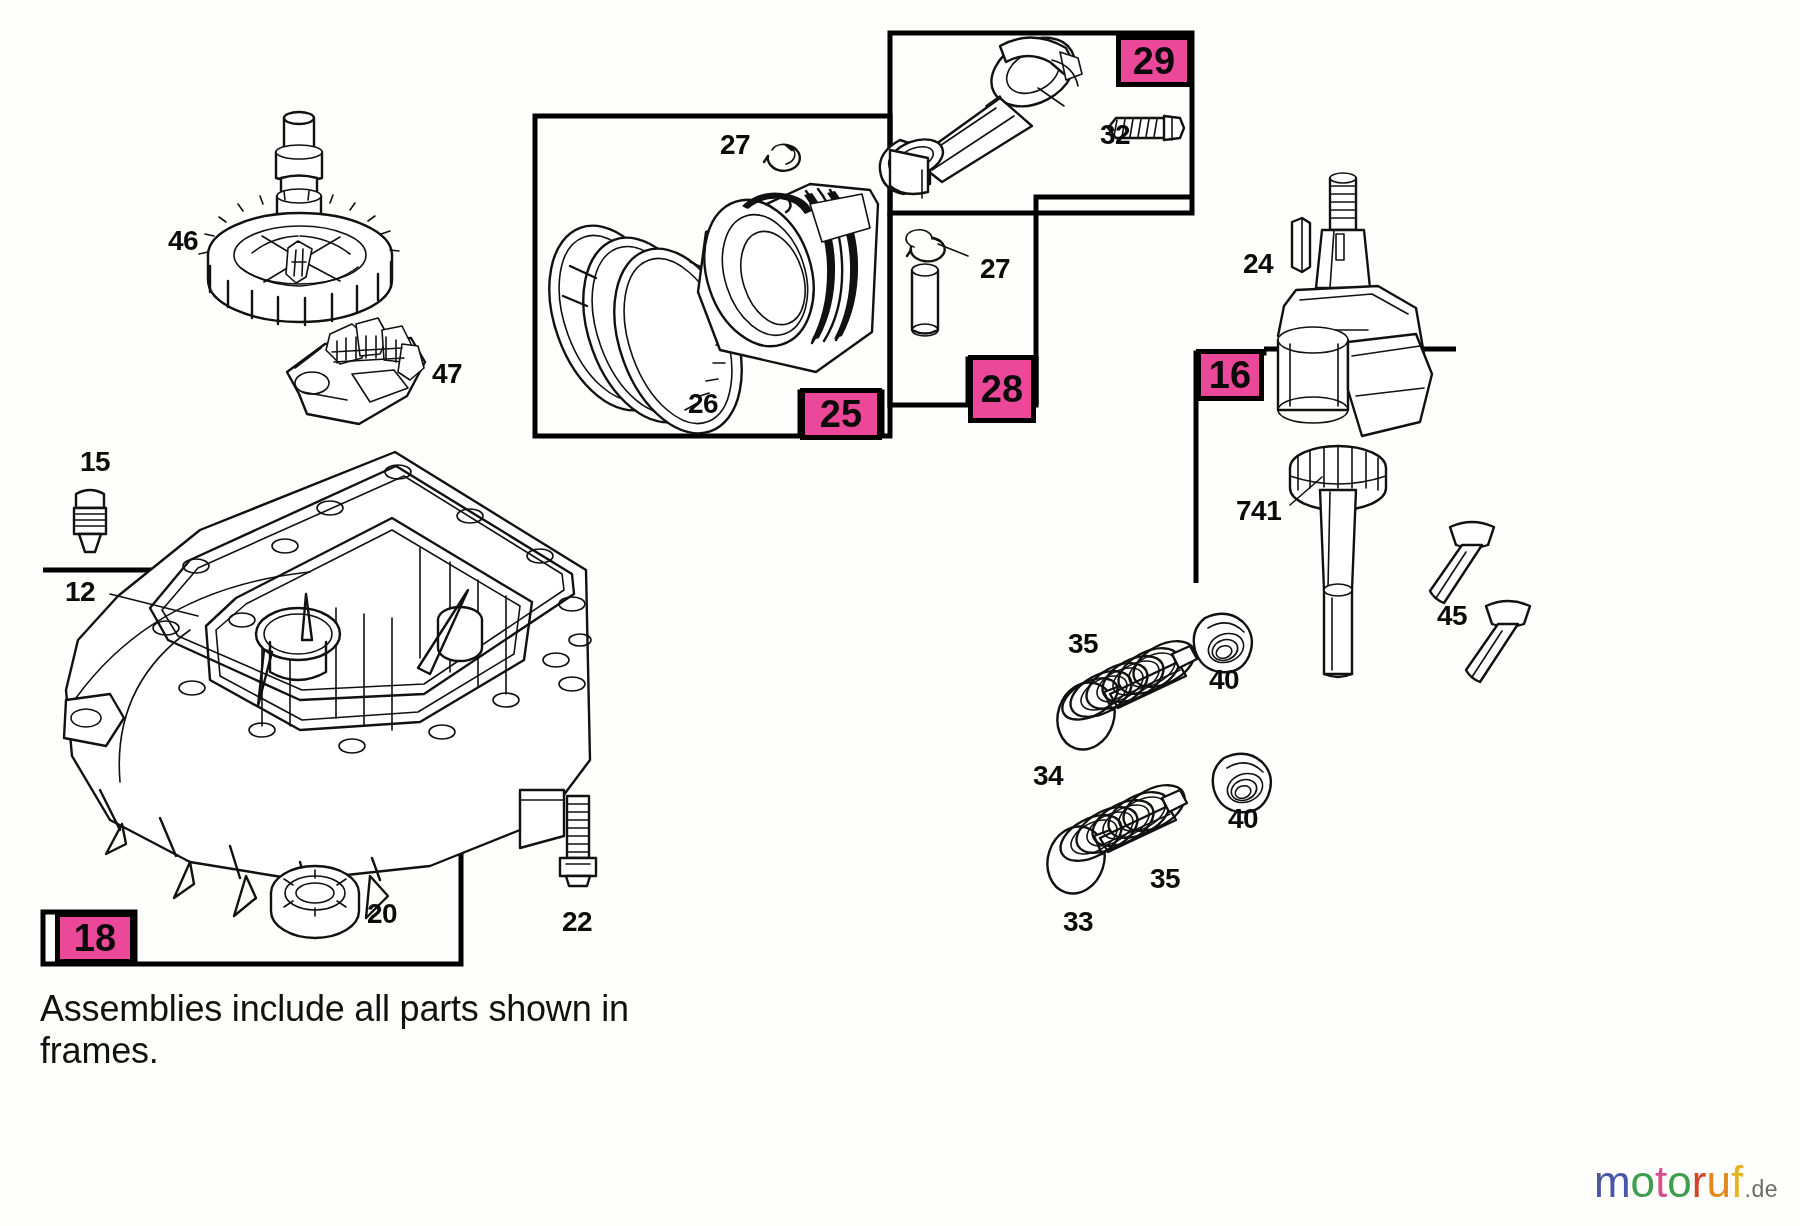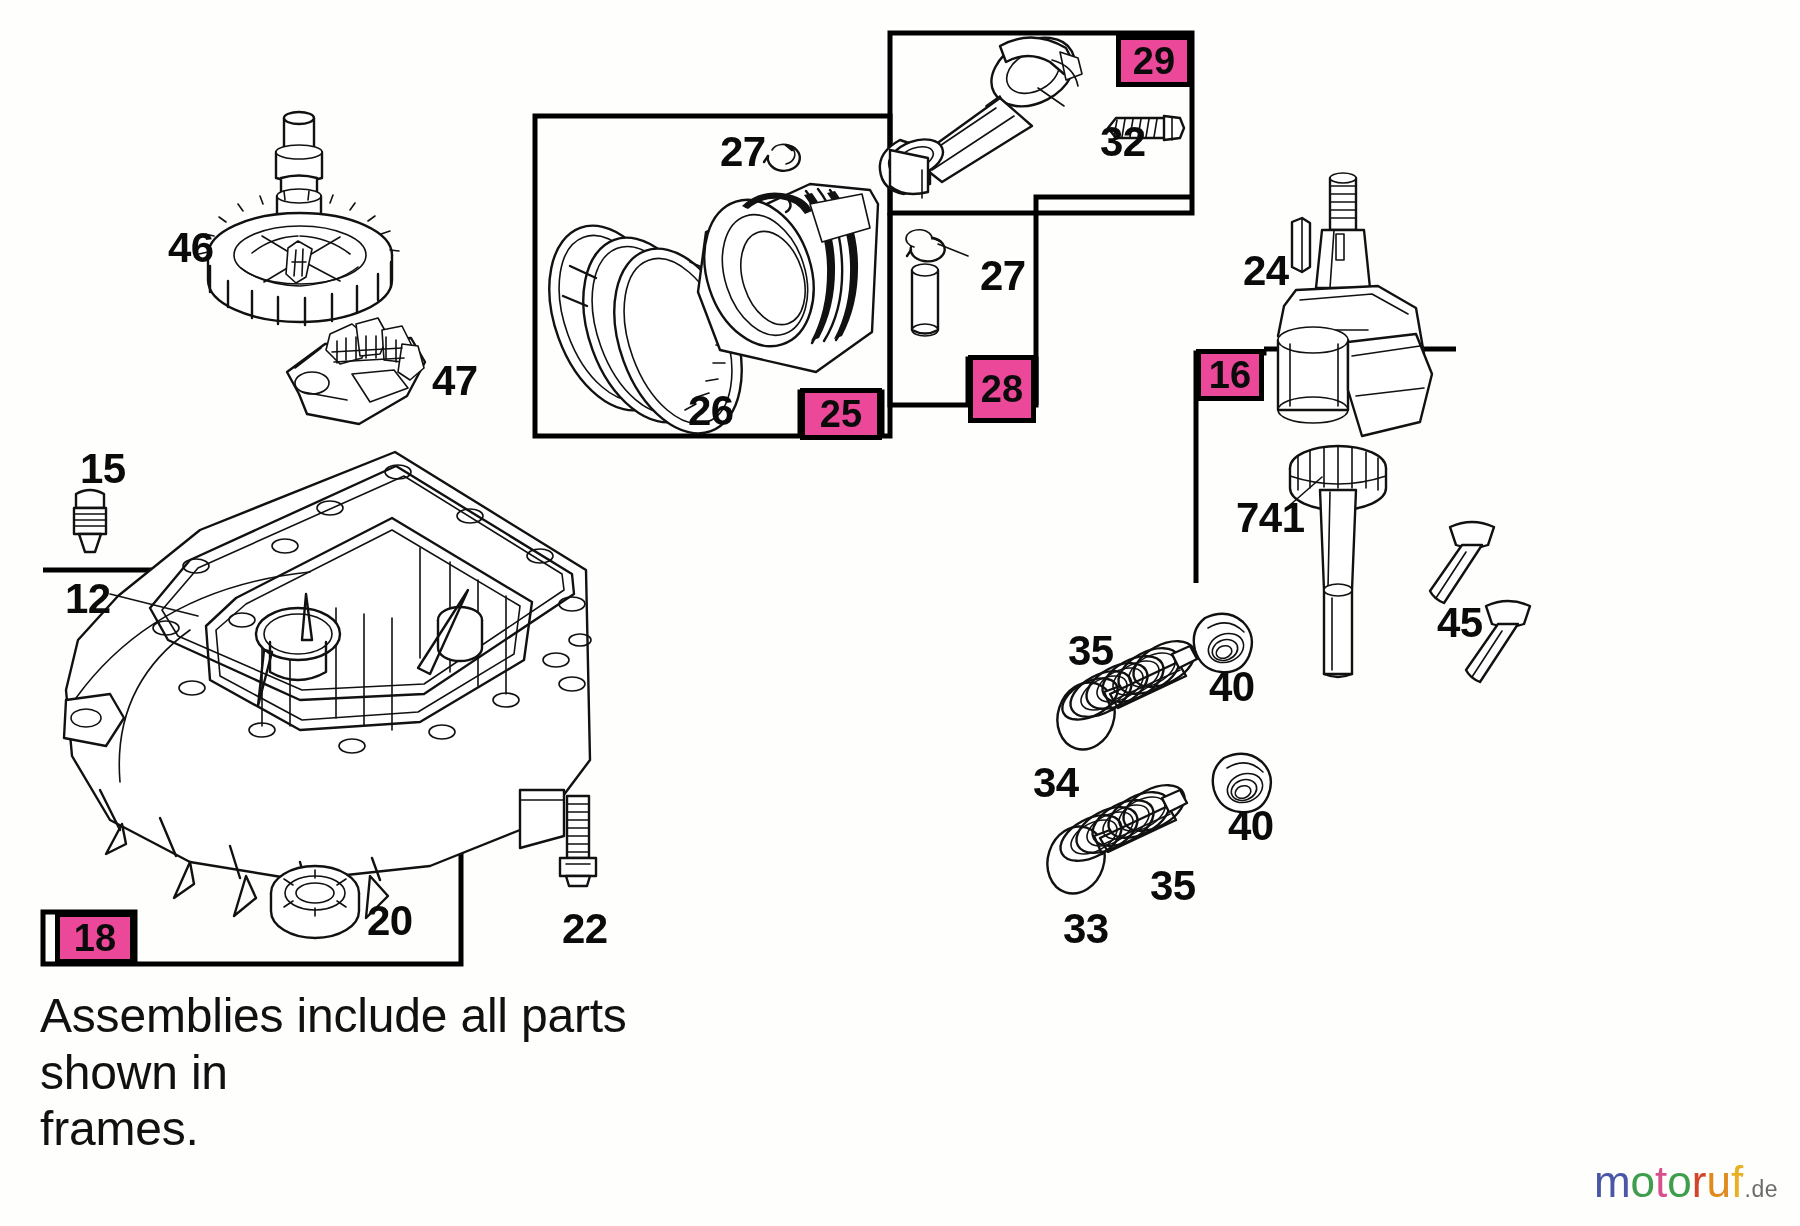--- a/index.html
+++ b/index.html
@@ -9,21 +9,21 @@
     width:1800px;height:1226px;
     position:relative;overflow:hidden;
     background:#fefffd;
   }
   #stage{position:absolute;left:0;top:0;width:1800px;height:1226px;}
   svg.layer{position:absolute;left:0;top:0;width:1800px;height:1226px;}
   .callout{
     position:absolute;
     font-family:"Liberation Sans", sans-serif;
     font-weight:bold;
-    font-size:42px;
+    font-size:28px;
     color:#0b0b0b;
     letter-spacing:-0.5px;
     white-space:nowrap;
     line-height:1;
   }
   .boxlabel{
     position:absolute;
     font-family:"Liberation Sans", sans-serif;
     font-weight:bold;
     font-size:38px;
@@ -31,21 +31,21 @@
     display:flex;align-items:center;justify-content:center;
     background:#ec4899;
     border:5px solid #000;
     line-height:1;
     box-sizing:border-box;
   }
   #note{
     position:absolute;
     left:40px;top:988px;width:700px;
     font-family:"Liberation Sans", sans-serif;
-    font-size:48px;
+    font-size:36px;
     color:#111;
     line-height:1.18;
     letter-spacing:-0.2px;
   }
   #logo{
     position:absolute;
     right:22px;bottom:22px;
     font-family:Liberation Sans, sans-serif;
     font-size:44px;
     line-height:1;

